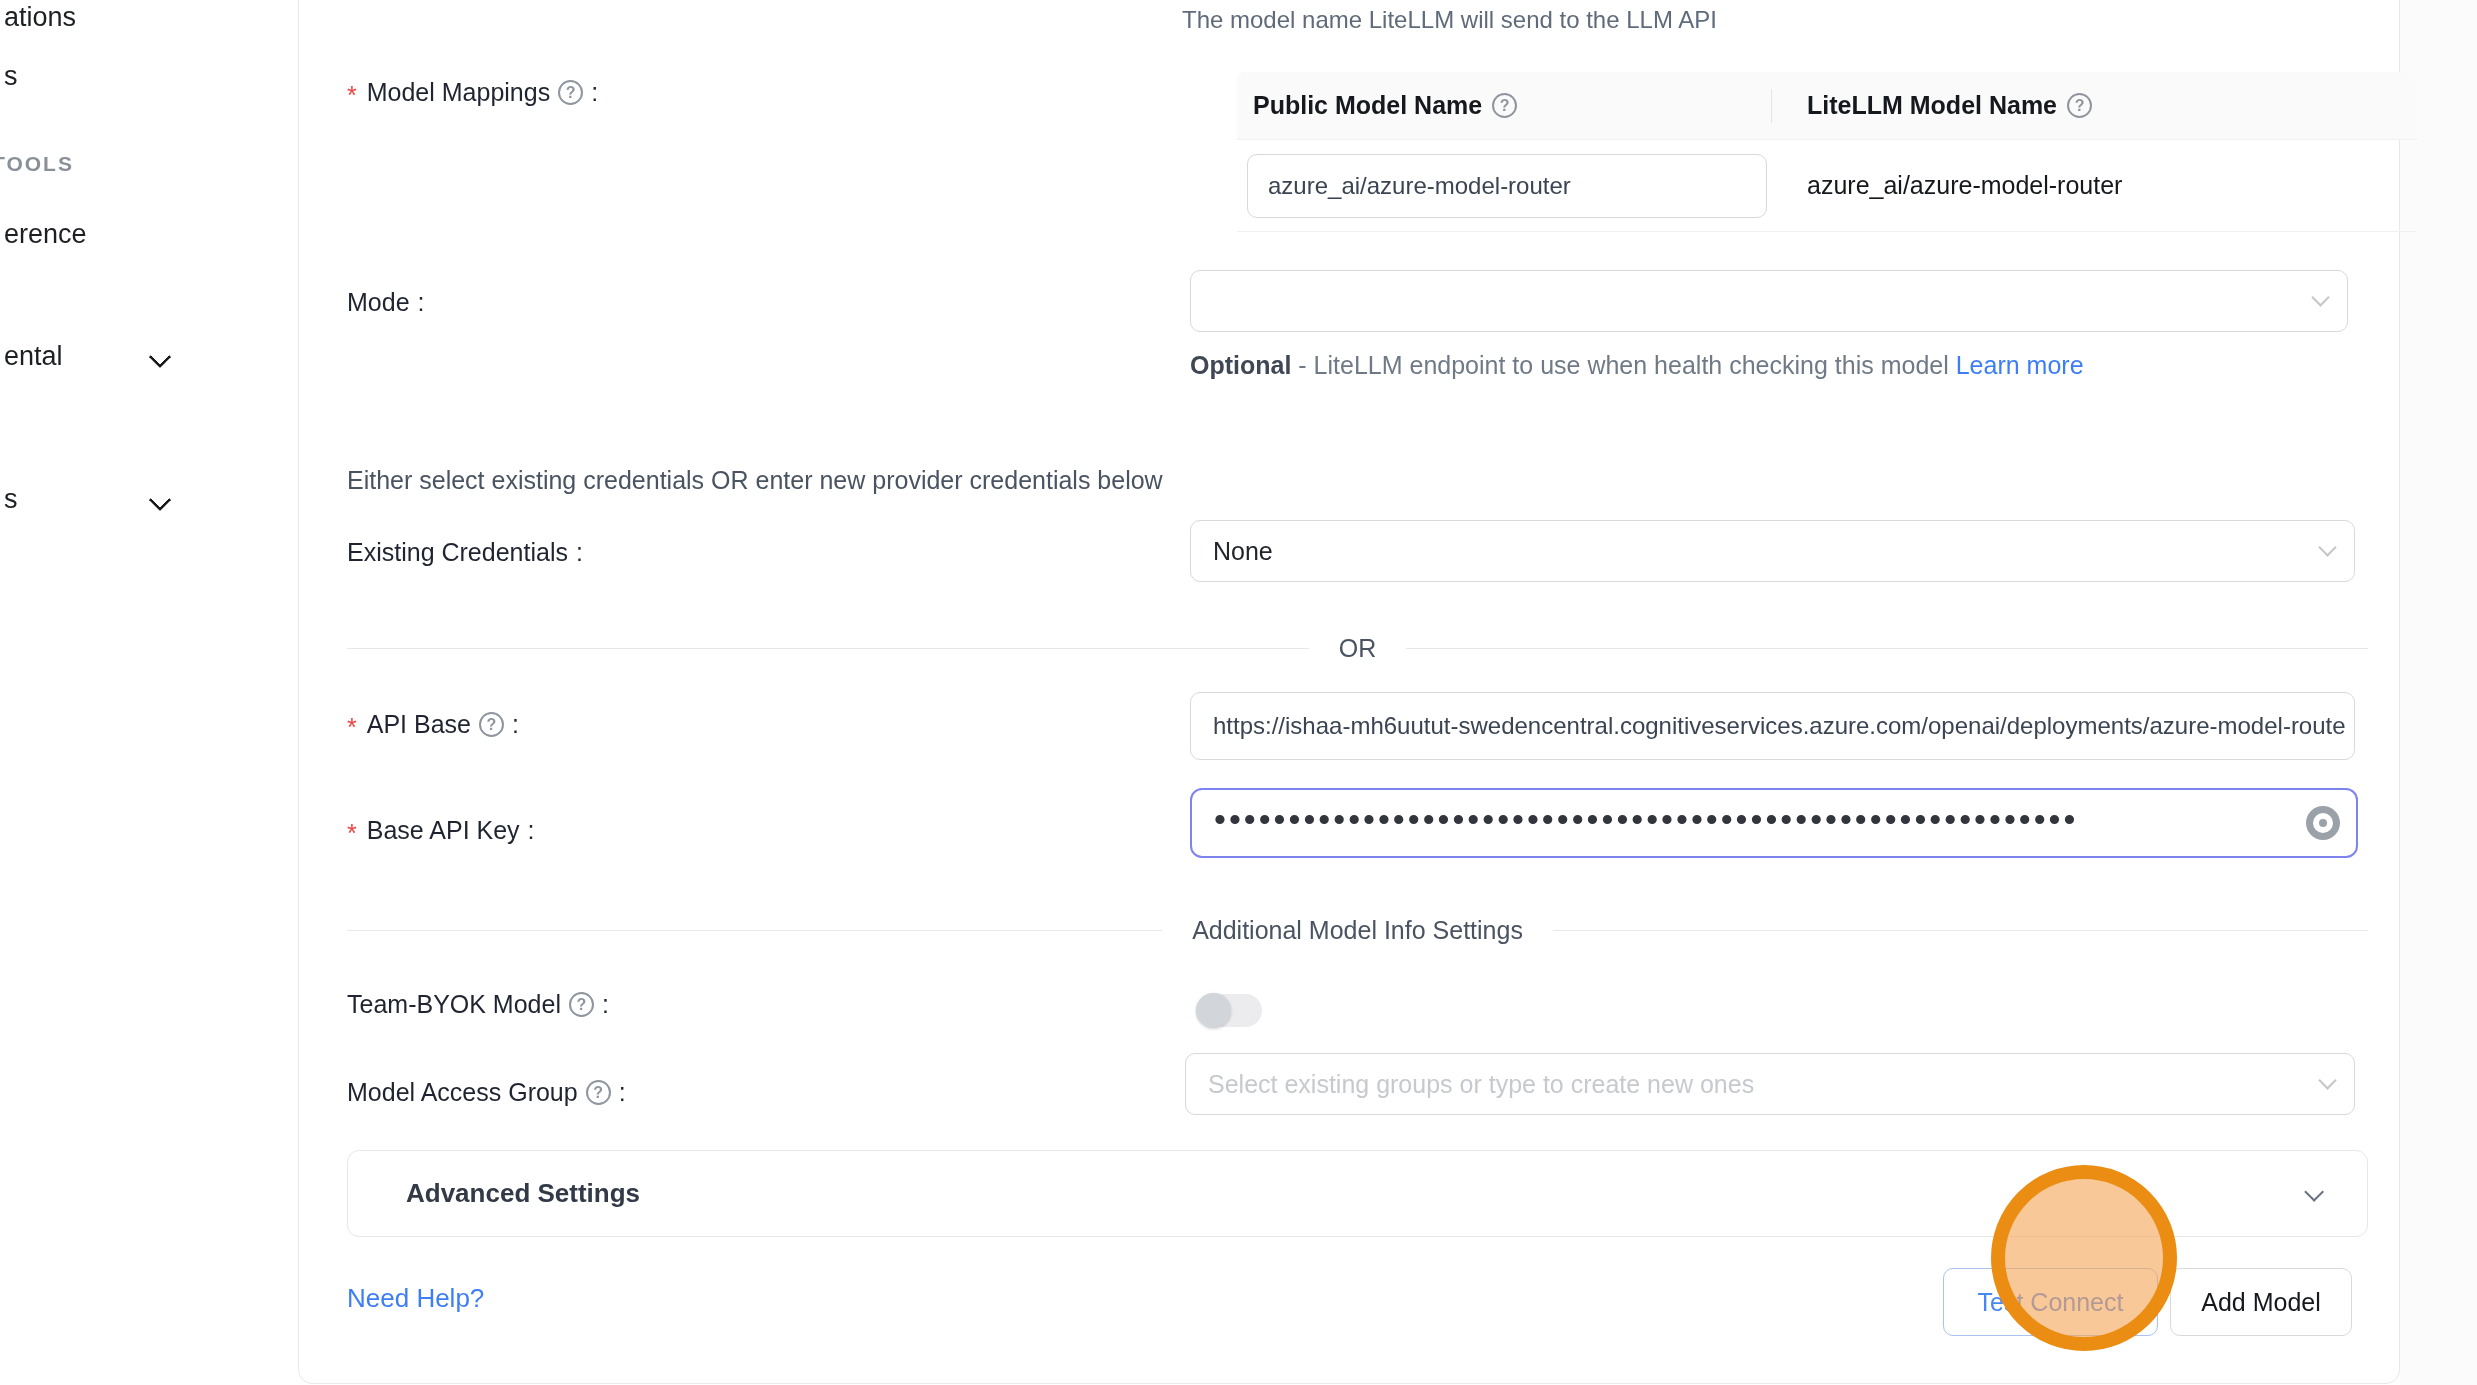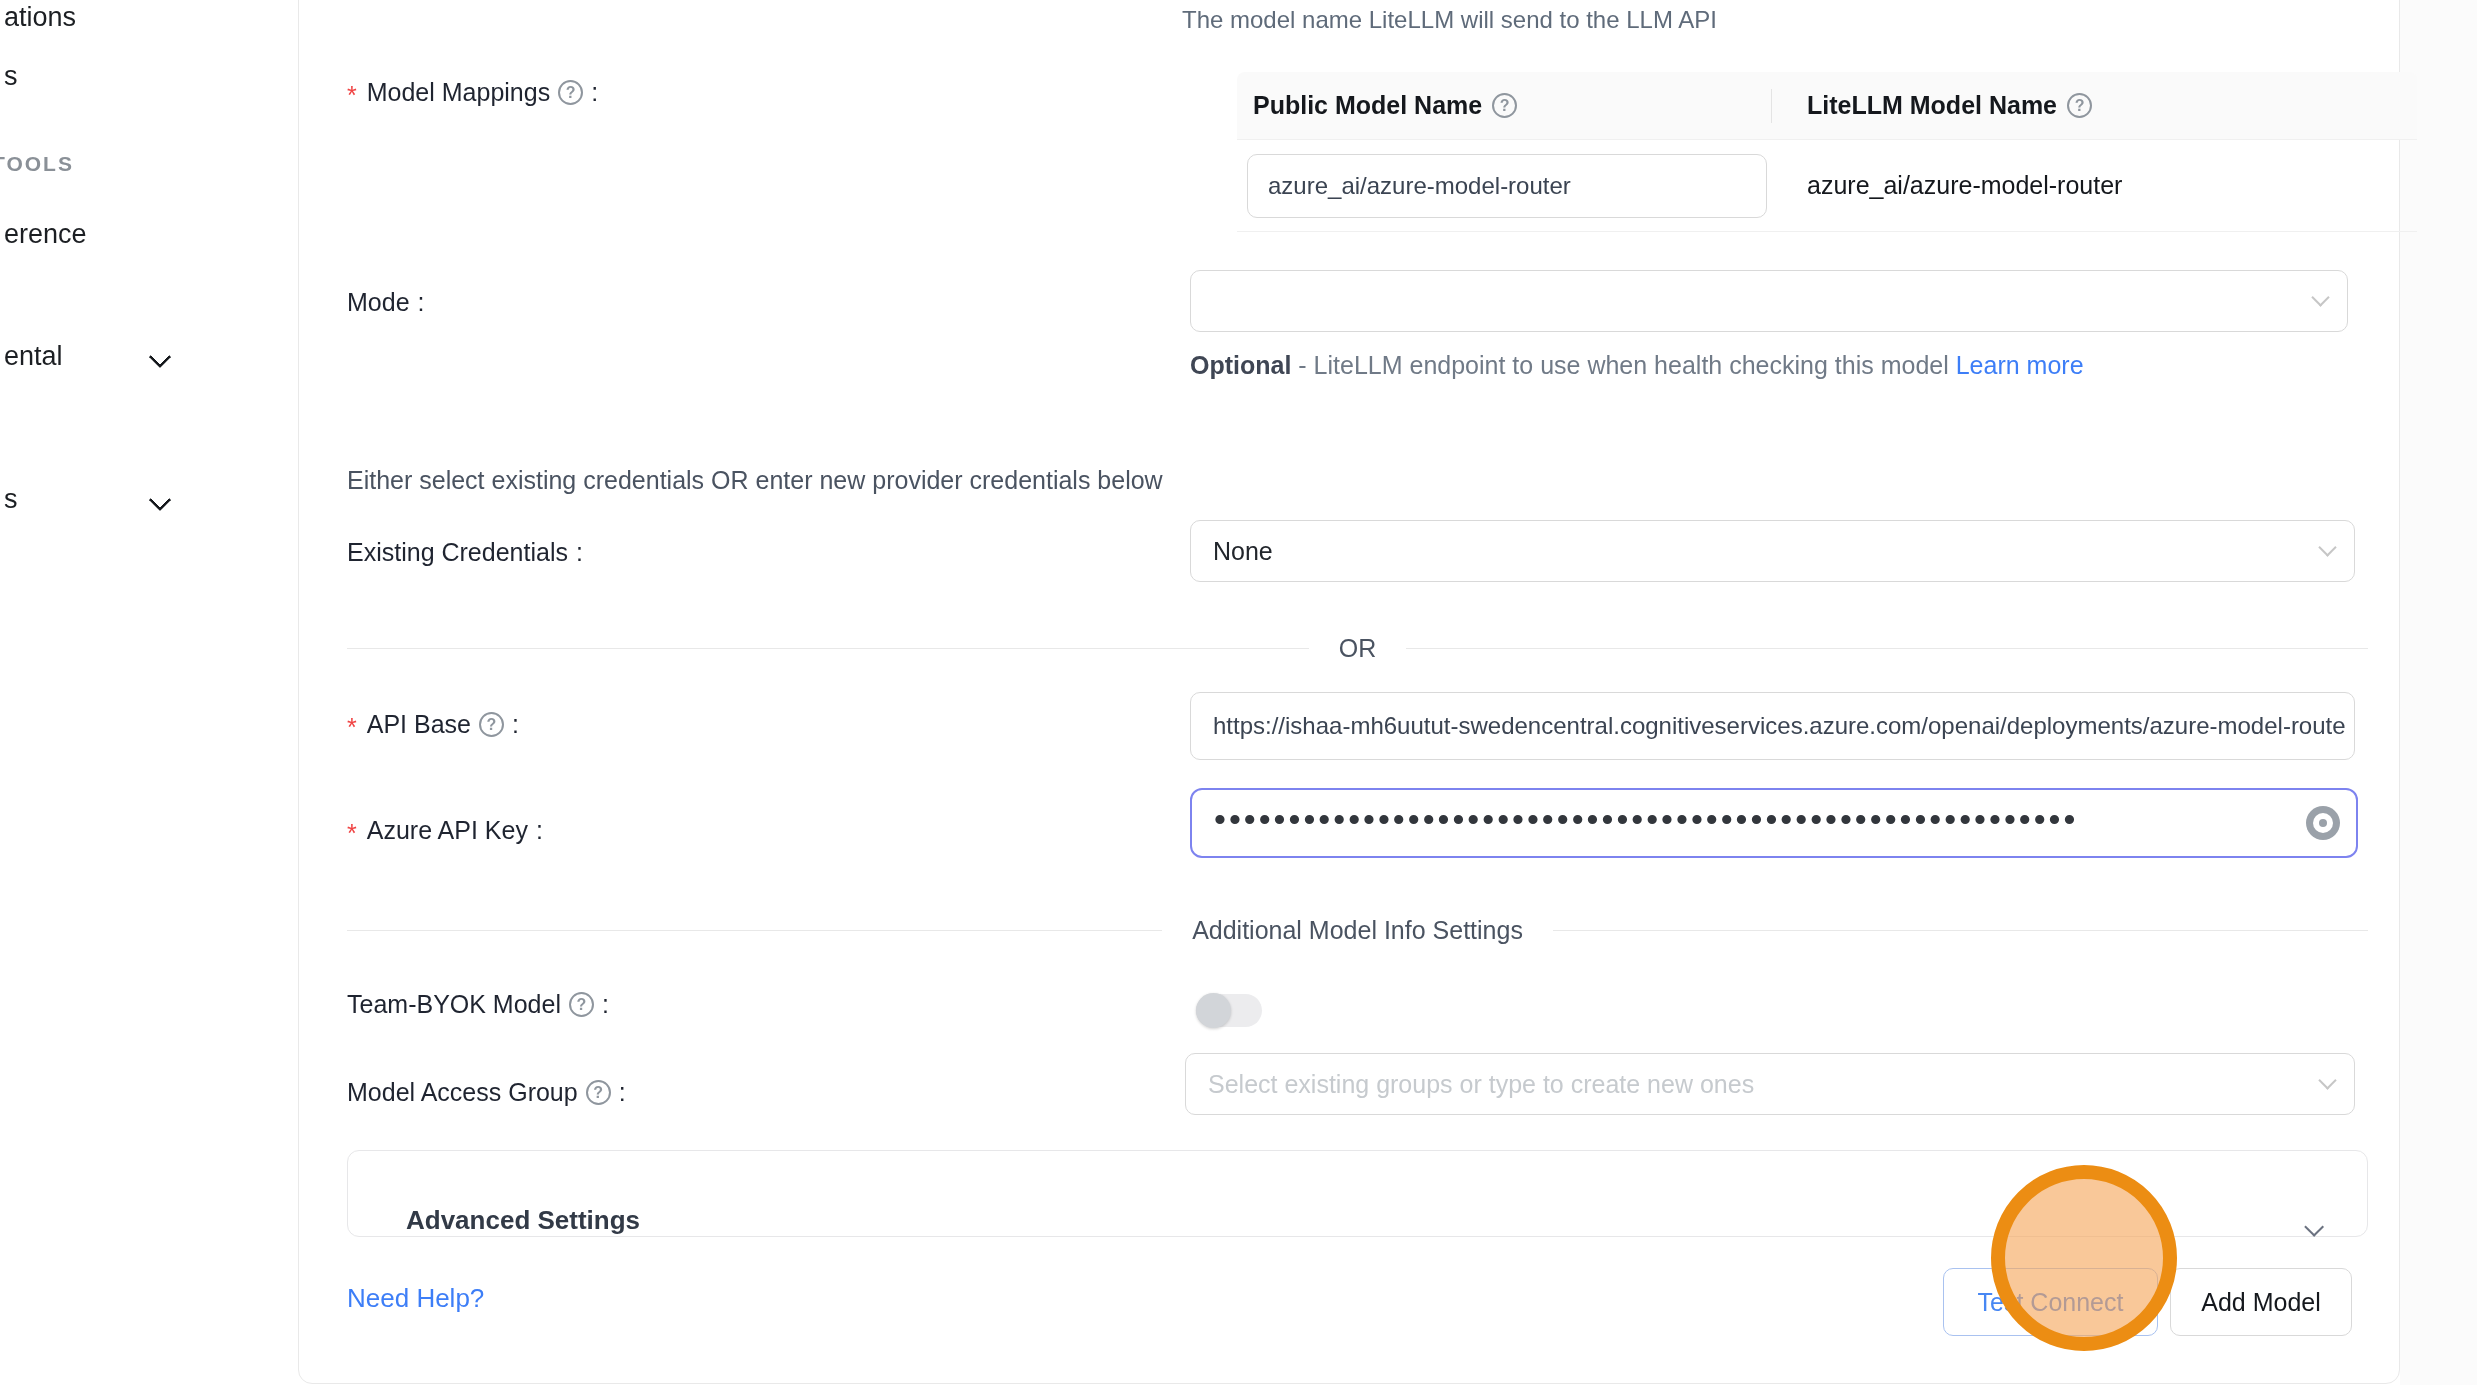--- a/index.html
+++ b/index.html
@@ -80,21 +80,21 @@
   .eye::before { content:""; position:absolute; inset:7px; border-radius:50%; background:#fff; }
   .eye::after  { content:""; position:absolute; inset:13px; border-radius:50%; background:#9aa1a9; }
 
   
   .toggle { left:1196px; top:994px; width:66px; height:33px; background:#ececee; border-radius:17px; }
   .toggle .knob { position:absolute; left:0px; top:-1px; width:35px; height:35px; border-radius:50%;
                   background:#d2d5d9; box-shadow:0 1px 3px rgba(0,0,0,0.18); }
 
   
   .advanced { left:347px; top:1150px; width:2021px; height:87px; border:1px solid #e7e7e9;
-              border-radius:12px; display:flex; align-items:flex-end; padding:0 48px 0 58px;
+              border-radius:12px; display:flex; align-items:center; padding:0 48px 0 58px;
               justify-content:space-between; background:#fff; }
   .advanced .atext { font-size:26px; font-weight:700; color:#323a47; }
   .advanced .chev { width:14px; height:14px; border-right:2.5px solid #6b7280;
                     border-bottom:2.5px solid #6b7280; transform:rotate(45deg) translateY(-3px); }
 
   
   .need-help { left:347px; top:1283px; font-size:26px; color:#3d7ef7; cursor:pointer; }
   .btn { position:absolute; top:1268px; height:68px; border-radius:10px; background:#fff;
          display:flex; align-items:center; justify-content:center; font-size:25px; cursor:pointer; }
   .btn-test { left:1943px; width:215px; border:1.5px solid #a9c2f0; color:#4787f3; }
@@ -186,21 +186,21 @@
   <div class="abs field-label" style="left:347px; top:710px">
     <span class="req">*</span>
     <span>API Base</span>
     <span class="qicon">?</span>
     <span class="colon">:</span>
   </div>
   <div class="text-input api-input">https://ishaa-mh6uutut-swedencentral.cognitiveservices.azure.com/openai/deployments/azure-model-route</div>
 
   <div class="abs field-label" style="left:347px; top:816px">
     <span class="req">*</span>
-    <span>Azure API Key</span>
+    <span>Base API Key</span>
       <span class="colon">:</span>
   </div>
   <div class="text-input key-input">
     <span class="dots">••••••••••••••••••••••••••••••••••••••••••••••••••••••••••</span>
     <span class="eye"></span>
   </div>
 
   <div class="abs divider" style="top:916px">
     <div class="line"></div>
     <div class="dtext">Additional Model Info Settings</div>

